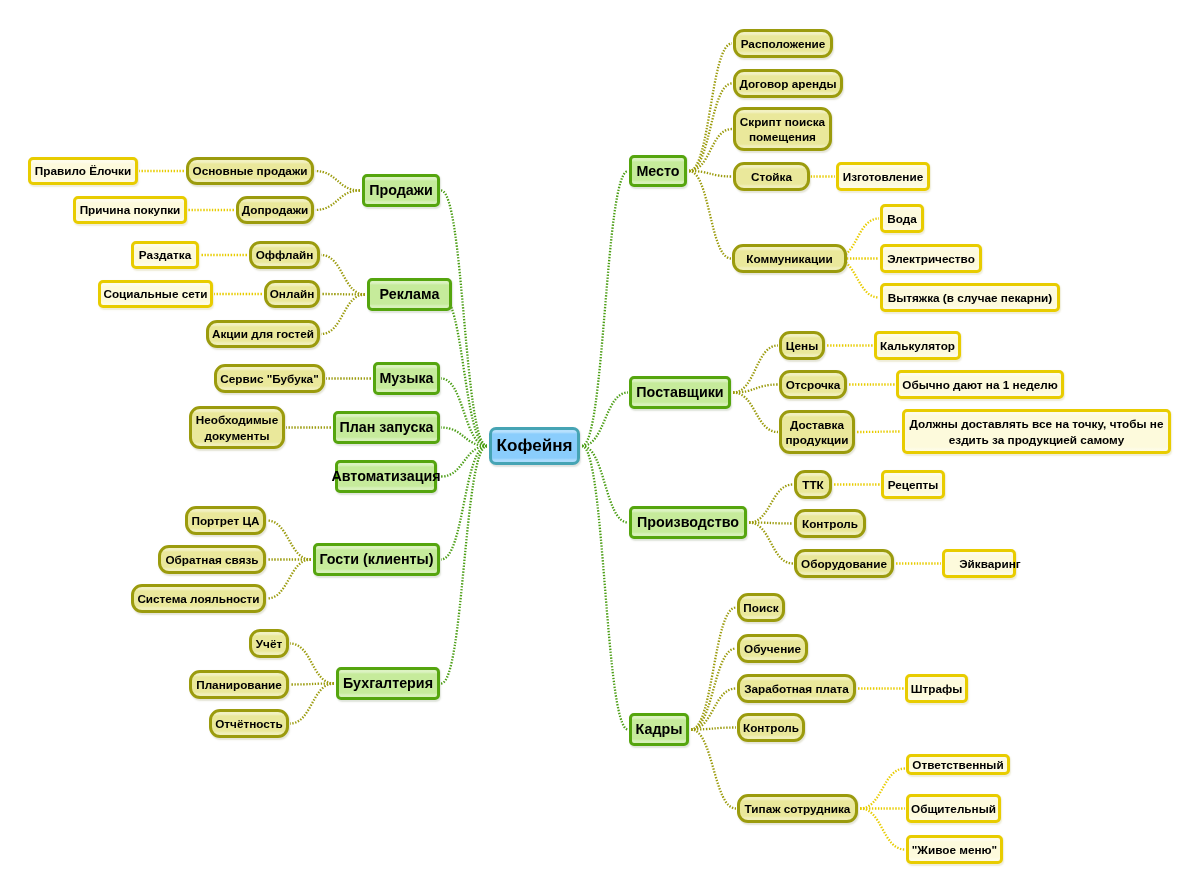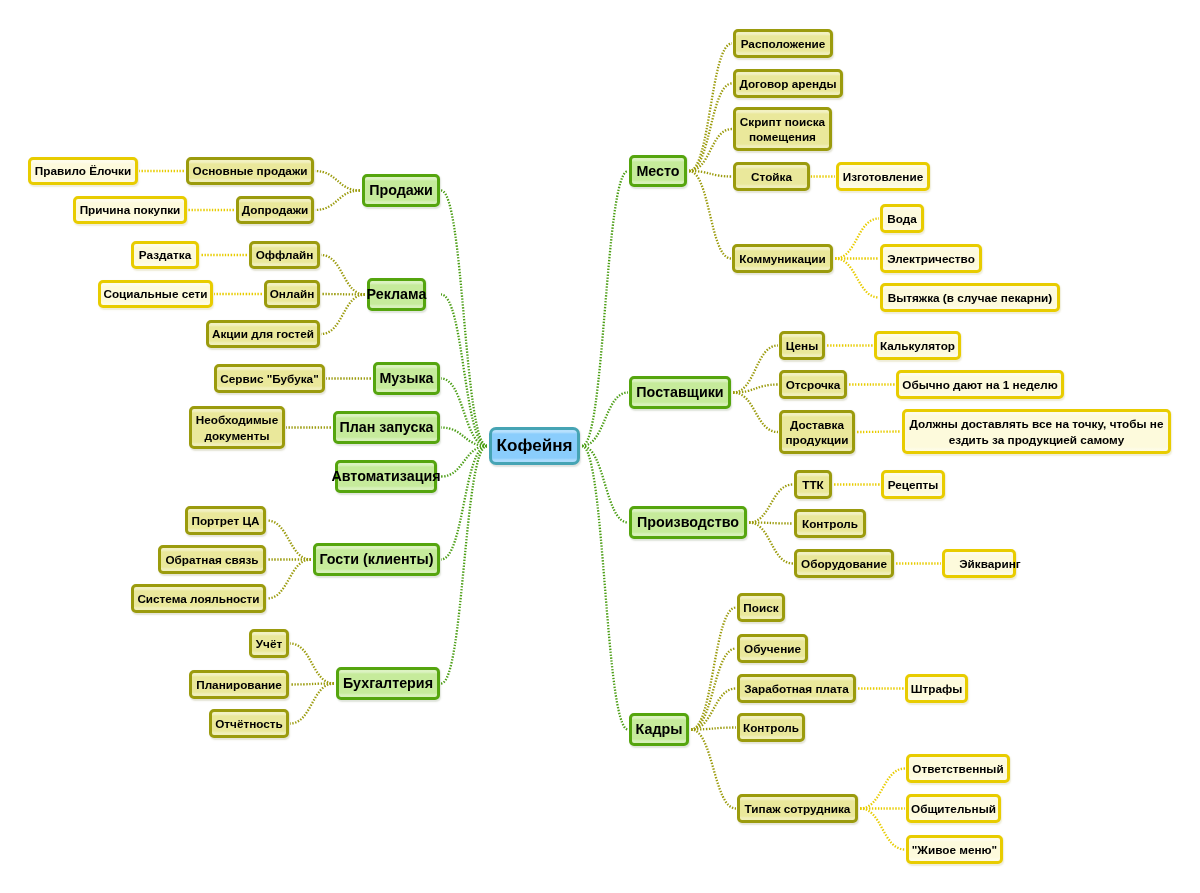--- a/index.html
+++ b/index.html
@@ -8,21 +8,21 @@
        font-family:"Liberation Sans",sans-serif;}
   #canvas{position:relative;width:1200px;height:893px;background:#fff;}
   #edges{position:absolute;left:0;top:0;width:1200px;height:893px;pointer-events:none;}
   .node{position:absolute;box-sizing:border-box;display:flex;align-items:center;justify-content:center;
         text-align:center;font-weight:bold;color:#000;border-style:solid;white-space:pre;line-height:1.32;
         letter-spacing:0px;}
   .n0{border-width:3px;border-radius:7px;font-size:17.1px;
       box-shadow:1px 1.5px 1.5px rgba(110,120,110,.22);}
   .n1{border-width:3px;border-radius:5px;font-size:14.3px;
       box-shadow:1px 1.5px 1.5px rgba(110,130,90,.22);}
-  .n2{border-width:3px;border-radius:5px;font-size:11.75px;
+  .n2{border-width:3px;border-radius:11px;font-size:11.75px;
       box-shadow:1px 1.5px 1.5px rgba(130,130,70,.22);}
   .n3{border-width:3px;border-radius:5px;font-size:11.75px;
       box-shadow:1px 1.5px 1.5px rgba(170,160,60,.20);}
 </style>
 </head>
 <body>
 
 <div id="canvas">
   <svg id="edges" viewBox="0 0 1200 893" width="1200" height="893">
       <path fill="none" stroke="#4C9E16" stroke-width="2.3" stroke-linecap="butt" stroke-dasharray="1.4 1.55" d="M487,446 C464,446 464,190.5 441,190.5"></path>
@@ -83,21 +83,21 @@
       <path fill="none" stroke="#E8CC00" stroke-width="2.3" stroke-linecap="butt" stroke-dasharray="1.4 1.55" d="M860,808.5 C882.5,808.5 882.5,808.5 905,808.5"></path>
       <path fill="none" stroke="#E8CC00" stroke-width="2.3" stroke-linecap="butt" stroke-dasharray="1.4 1.55" d="M860,808.5 C882.5,808.5 882.5,849.5 905,849.5"></path>
     </svg>
   <div id="nodes">
     <div class="node n0" style="left: 489px; top: 427px; width: 91px; height: 38px; background: linear-gradient(rgba(255, 255, 255, 0.38) 0px, rgba(255, 255, 255, 0.38) 2px, rgba(255, 255, 255, 0) 4px, rgba(255, 255, 255, 0) calc(100% - 4px), rgba(255, 255, 255, 0.3) calc(100% - 2px), rgba(255, 255, 255, 0.3) 100%), rgb(138, 205, 252); border-color: rgb(70, 164, 180);">Кофейня</div>
     <div class="node n1" style="left: 362px; top: 174px; width: 78px; height: 33px; background: linear-gradient(rgba(255, 255, 255, 0.38) 0px, rgba(255, 255, 255, 0.38) 2px, rgba(255, 255, 255, 0) 4px, rgba(255, 255, 255, 0) calc(100% - 4px), rgba(255, 255, 255, 0.3) calc(100% - 2px), rgba(255, 255, 255, 0.3) 100%), rgb(198, 235, 155); border-color: rgb(85, 165, 14);">Продажи</div>
     <div class="node n2" style="left: 186px; top: 157px; width: 128px; height: 28px; background: linear-gradient(rgba(255, 255, 255, 0.38) 0px, rgba(255, 255, 255, 0.38) 2px, rgba(255, 255, 255, 0) 4px, rgba(255, 255, 255, 0) calc(100% - 4px), rgba(255, 255, 255, 0.3) calc(100% - 2px), rgba(255, 255, 255, 0.3) 100%), rgb(234, 232, 155); border-color: rgb(155, 155, 13);">Основные продажи</div>
     <div class="node n3" style="left: 28px; top: 157px; width: 110px; height: 28px; background: linear-gradient(rgba(255, 255, 255, 0.38) 0px, rgba(255, 255, 255, 0.38) 2px, rgba(255, 255, 255, 0) 4px, rgba(255, 255, 255, 0) calc(100% - 4px), rgba(255, 255, 255, 0.3) calc(100% - 2px), rgba(255, 255, 255, 0.3) 100%), rgb(253, 250, 220); border-color: rgb(232, 204, 0);">Правило Ёлочки</div>
     <div class="node n2" style="left: 236px; top: 196px; width: 78px; height: 28px; background: linear-gradient(rgba(255, 255, 255, 0.38) 0px, rgba(255, 255, 255, 0.38) 2px, rgba(255, 255, 255, 0) 4px, rgba(255, 255, 255, 0) calc(100% - 4px), rgba(255, 255, 255, 0.3) calc(100% - 2px), rgba(255, 255, 255, 0.3) 100%), rgb(234, 232, 155); border-color: rgb(155, 155, 13);">Допродажи</div>
     <div class="node n3" style="left: 73px; top: 196px; width: 114px; height: 28px; background: linear-gradient(rgba(255, 255, 255, 0.38) 0px, rgba(255, 255, 255, 0.38) 2px, rgba(255, 255, 255, 0) 4px, rgba(255, 255, 255, 0) calc(100% - 4px), rgba(255, 255, 255, 0.3) calc(100% - 2px), rgba(255, 255, 255, 0.3) 100%), rgb(253, 250, 220); border-color: rgb(232, 204, 0);">Причина покупки</div>
-    <div class="node n1" style="left: 367px; top: 278px; width: 59px; height: 33px; background: linear-gradient(rgba(255, 255, 255, 0.38) 0px, rgba(255, 255, 255, 0.38) 2px, rgba(255, 255, 255, 0) 4px, rgba(255, 255, 255, 0) calc(100% - 4px), rgba(255, 255, 255, 0.3) calc(100% - 2px), rgba(255, 255, 255, 0.3) 100%), rgb(198, 235, 155); border-color: rgb(85, 165, 14);">Реклама</div>
+    <div class="node n1" style="left: 367px; top: 278px; width: 85px; height: 33px; background: linear-gradient(rgba(255, 255, 255, 0.38) 0px, rgba(255, 255, 255, 0.38) 2px, rgba(255, 255, 255, 0) 4px, rgba(255, 255, 255, 0) calc(100% - 4px), rgba(255, 255, 255, 0.3) calc(100% - 2px), rgba(255, 255, 255, 0.3) 100%), rgb(198, 235, 155); border-color: rgb(85, 165, 14);">Реклама</div>
     <div class="node n2" style="left: 249px; top: 241px; width: 71px; height: 28px; background: linear-gradient(rgba(255, 255, 255, 0.38) 0px, rgba(255, 255, 255, 0.38) 2px, rgba(255, 255, 255, 0) 4px, rgba(255, 255, 255, 0) calc(100% - 4px), rgba(255, 255, 255, 0.3) calc(100% - 2px), rgba(255, 255, 255, 0.3) 100%), rgb(234, 232, 155); border-color: rgb(155, 155, 13);">Оффлайн</div>
     <div class="node n3" style="left: 131px; top: 241px; width: 68px; height: 28px; background: linear-gradient(rgba(255, 255, 255, 0.38) 0px, rgba(255, 255, 255, 0.38) 2px, rgba(255, 255, 255, 0) 4px, rgba(255, 255, 255, 0) calc(100% - 4px), rgba(255, 255, 255, 0.3) calc(100% - 2px), rgba(255, 255, 255, 0.3) 100%), rgb(253, 250, 220); border-color: rgb(232, 204, 0);">Раздатка</div>
     <div class="node n2" style="left: 264px; top: 280px; width: 56px; height: 28px; background: linear-gradient(rgba(255, 255, 255, 0.38) 0px, rgba(255, 255, 255, 0.38) 2px, rgba(255, 255, 255, 0) 4px, rgba(255, 255, 255, 0) calc(100% - 4px), rgba(255, 255, 255, 0.3) calc(100% - 2px), rgba(255, 255, 255, 0.3) 100%), rgb(234, 232, 155); border-color: rgb(155, 155, 13);">Онлайн</div>
     <div class="node n3" style="left: 98px; top: 280px; width: 115px; height: 28px; background: linear-gradient(rgba(255, 255, 255, 0.38) 0px, rgba(255, 255, 255, 0.38) 2px, rgba(255, 255, 255, 0) 4px, rgba(255, 255, 255, 0) calc(100% - 4px), rgba(255, 255, 255, 0.3) calc(100% - 2px), rgba(255, 255, 255, 0.3) 100%), rgb(253, 250, 220); border-color: rgb(232, 204, 0);">Социальные сети</div>
     <div class="node n2" style="left: 206px; top: 320px; width: 114px; height: 28px; background: linear-gradient(rgba(255, 255, 255, 0.38) 0px, rgba(255, 255, 255, 0.38) 2px, rgba(255, 255, 255, 0) 4px, rgba(255, 255, 255, 0) calc(100% - 4px), rgba(255, 255, 255, 0.3) calc(100% - 2px), rgba(255, 255, 255, 0.3) 100%), rgb(234, 232, 155); border-color: rgb(155, 155, 13);">Акции для гостей</div>
     <div class="node n1" style="left: 373px; top: 362px; width: 67px; height: 33px; background: linear-gradient(rgba(255, 255, 255, 0.38) 0px, rgba(255, 255, 255, 0.38) 2px, rgba(255, 255, 255, 0) 4px, rgba(255, 255, 255, 0) calc(100% - 4px), rgba(255, 255, 255, 0.3) calc(100% - 2px), rgba(255, 255, 255, 0.3) 100%), rgb(198, 235, 155); border-color: rgb(85, 165, 14);">Музыка</div>
     <div class="node n2" style="left: 214px; top: 364px; width: 111px; height: 29px; background: linear-gradient(rgba(255, 255, 255, 0.38) 0px, rgba(255, 255, 255, 0.38) 2px, rgba(255, 255, 255, 0) 4px, rgba(255, 255, 255, 0) calc(100% - 4px), rgba(255, 255, 255, 0.3) calc(100% - 2px), rgba(255, 255, 255, 0.3) 100%), rgb(234, 232, 155); border-color: rgb(155, 155, 13);">Сервис "Бубука"</div>
     <div class="node n1" style="left: 333px; top: 411px; width: 107px; height: 33px; background: linear-gradient(rgba(255, 255, 255, 0.38) 0px, rgba(255, 255, 255, 0.38) 2px, rgba(255, 255, 255, 0) 4px, rgba(255, 255, 255, 0) calc(100% - 4px), rgba(255, 255, 255, 0.3) calc(100% - 2px), rgba(255, 255, 255, 0.3) 100%), rgb(198, 235, 155); border-color: rgb(85, 165, 14);">План запуска</div>
     <div class="node n2" style="left: 189px; top: 406px; width: 96px; height: 43px; background: linear-gradient(rgba(255, 255, 255, 0.38) 0px, rgba(255, 255, 255, 0.38) 2px, rgba(255, 255, 255, 0) 4px, rgba(255, 255, 255, 0) calc(100% - 4px), rgba(255, 255, 255, 0.3) calc(100% - 2px), rgba(255, 255, 255, 0.3) 100%), rgb(234, 232, 155); border-color: rgb(155, 155, 13);">Необходимые
 документы</div>
@@ -110,21 +110,21 @@
     <div class="node n2" style="left: 249px; top: 629px; width: 40px; height: 29px; background: linear-gradient(rgba(255, 255, 255, 0.38) 0px, rgba(255, 255, 255, 0.38) 2px, rgba(255, 255, 255, 0) 4px, rgba(255, 255, 255, 0) calc(100% - 4px), rgba(255, 255, 255, 0.3) calc(100% - 2px), rgba(255, 255, 255, 0.3) 100%), rgb(234, 232, 155); border-color: rgb(155, 155, 13);">Учёт</div>
     <div class="node n2" style="left: 189px; top: 670px; width: 100px; height: 29px; background: linear-gradient(rgba(255, 255, 255, 0.38) 0px, rgba(255, 255, 255, 0.38) 2px, rgba(255, 255, 255, 0) 4px, rgba(255, 255, 255, 0) calc(100% - 4px), rgba(255, 255, 255, 0.3) calc(100% - 2px), rgba(255, 255, 255, 0.3) 100%), rgb(234, 232, 155); border-color: rgb(155, 155, 13);">Планирование</div>
     <div class="node n2" style="left: 209px; top: 709px; width: 80px; height: 29px; background: linear-gradient(rgba(255, 255, 255, 0.38) 0px, rgba(255, 255, 255, 0.38) 2px, rgba(255, 255, 255, 0) 4px, rgba(255, 255, 255, 0) calc(100% - 4px), rgba(255, 255, 255, 0.3) calc(100% - 2px), rgba(255, 255, 255, 0.3) 100%), rgb(234, 232, 155); border-color: rgb(155, 155, 13);">Отчётность</div>
     <div class="node n1" style="left: 629px; top: 155px; width: 58px; height: 32px; background: linear-gradient(rgba(255, 255, 255, 0.38) 0px, rgba(255, 255, 255, 0.38) 2px, rgba(255, 255, 255, 0) 4px, rgba(255, 255, 255, 0) calc(100% - 4px), rgba(255, 255, 255, 0.3) calc(100% - 2px), rgba(255, 255, 255, 0.3) 100%), rgb(198, 235, 155); border-color: rgb(85, 165, 14);">Место</div>
     <div class="node n2" style="left: 733px; top: 29px; width: 100px; height: 29px; background: linear-gradient(rgba(255, 255, 255, 0.38) 0px, rgba(255, 255, 255, 0.38) 2px, rgba(255, 255, 255, 0) 4px, rgba(255, 255, 255, 0) calc(100% - 4px), rgba(255, 255, 255, 0.3) calc(100% - 2px), rgba(255, 255, 255, 0.3) 100%), rgb(234, 232, 155); border-color: rgb(155, 155, 13);">Расположение</div>
     <div class="node n2" style="left: 733px; top: 69px; width: 110px; height: 29px; background: linear-gradient(rgba(255, 255, 255, 0.38) 0px, rgba(255, 255, 255, 0.38) 2px, rgba(255, 255, 255, 0) 4px, rgba(255, 255, 255, 0) calc(100% - 4px), rgba(255, 255, 255, 0.3) calc(100% - 2px), rgba(255, 255, 255, 0.3) 100%), rgb(234, 232, 155); border-color: rgb(155, 155, 13);">Договор аренды</div>
     <div class="node n2" style="left: 733px; top: 107px; width: 99px; height: 44px; background: linear-gradient(rgba(255, 255, 255, 0.38) 0px, rgba(255, 255, 255, 0.38) 2px, rgba(255, 255, 255, 0) 4px, rgba(255, 255, 255, 0) calc(100% - 4px), rgba(255, 255, 255, 0.3) calc(100% - 2px), rgba(255, 255, 255, 0.3) 100%), rgb(234, 232, 155); border-color: rgb(155, 155, 13);">Скрипт поиска
 помещения</div>
     <div class="node n2" style="left: 733px; top: 162px; width: 77px; height: 29px; background: linear-gradient(rgba(255, 255, 255, 0.38) 0px, rgba(255, 255, 255, 0.38) 2px, rgba(255, 255, 255, 0) 4px, rgba(255, 255, 255, 0) calc(100% - 4px), rgba(255, 255, 255, 0.3) calc(100% - 2px), rgba(255, 255, 255, 0.3) 100%), rgb(234, 232, 155); border-color: rgb(155, 155, 13);">Стойка</div>
     <div class="node n3" style="left: 836px; top: 162px; width: 94px; height: 29px; background: linear-gradient(rgba(255, 255, 255, 0.38) 0px, rgba(255, 255, 255, 0.38) 2px, rgba(255, 255, 255, 0) 4px, rgba(255, 255, 255, 0) calc(100% - 4px), rgba(255, 255, 255, 0.3) calc(100% - 2px), rgba(255, 255, 255, 0.3) 100%), rgb(253, 250, 220); border-color: rgb(232, 204, 0);">Изготовление</div>
-    <div class="node n2" style="left: 732px; top: 244px; width: 101px; height: 29px; background: linear-gradient(rgba(255, 255, 255, 0.38) 0px, rgba(255, 255, 255, 0.38) 2px, rgba(255, 255, 255, 0) 4px, rgba(255, 255, 255, 0) calc(100% - 4px), rgba(255, 255, 255, 0.3) calc(100% - 2px), rgba(255, 255, 255, 0.3) 100%), rgb(234, 232, 155); border-color: rgb(155, 155, 13);">Коммуникации</div>
+    <div class="node n2" style="left: 732px; top: 244px; width: 115px; height: 29px; background: linear-gradient(rgba(255, 255, 255, 0.38) 0px, rgba(255, 255, 255, 0.38) 2px, rgba(255, 255, 255, 0) 4px, rgba(255, 255, 255, 0) calc(100% - 4px), rgba(255, 255, 255, 0.3) calc(100% - 2px), rgba(255, 255, 255, 0.3) 100%), rgb(234, 232, 155); border-color: rgb(155, 155, 13);">Коммуникации</div>
     <div class="node n3" style="left: 880px; top: 204px; width: 44px; height: 29px; background: linear-gradient(rgba(255, 255, 255, 0.38) 0px, rgba(255, 255, 255, 0.38) 2px, rgba(255, 255, 255, 0) 4px, rgba(255, 255, 255, 0) calc(100% - 4px), rgba(255, 255, 255, 0.3) calc(100% - 2px), rgba(255, 255, 255, 0.3) 100%), rgb(253, 250, 220); border-color: rgb(232, 204, 0);">Вода</div>
     <div class="node n3" style="left: 880px; top: 244px; width: 102px; height: 29px; background: linear-gradient(rgba(255, 255, 255, 0.38) 0px, rgba(255, 255, 255, 0.38) 2px, rgba(255, 255, 255, 0) 4px, rgba(255, 255, 255, 0) calc(100% - 4px), rgba(255, 255, 255, 0.3) calc(100% - 2px), rgba(255, 255, 255, 0.3) 100%), rgb(253, 250, 220); border-color: rgb(232, 204, 0);">Электричество</div>
     <div class="node n3" style="left: 880px; top: 283px; width: 180px; height: 29px; background: linear-gradient(rgba(255, 255, 255, 0.38) 0px, rgba(255, 255, 255, 0.38) 2px, rgba(255, 255, 255, 0) 4px, rgba(255, 255, 255, 0) calc(100% - 4px), rgba(255, 255, 255, 0.3) calc(100% - 2px), rgba(255, 255, 255, 0.3) 100%), rgb(253, 250, 220); border-color: rgb(232, 204, 0);">Вытяжка (в случае пекарни)</div>
     <div class="node n1" style="left: 629px; top: 376px; width: 102px; height: 33px; background: linear-gradient(rgba(255, 255, 255, 0.38) 0px, rgba(255, 255, 255, 0.38) 2px, rgba(255, 255, 255, 0) 4px, rgba(255, 255, 255, 0) calc(100% - 4px), rgba(255, 255, 255, 0.3) calc(100% - 2px), rgba(255, 255, 255, 0.3) 100%), rgb(198, 235, 155); border-color: rgb(85, 165, 14);">Поставщики</div>
     <div class="node n2" style="left: 779px; top: 331px; width: 46px; height: 29px; background: linear-gradient(rgba(255, 255, 255, 0.38) 0px, rgba(255, 255, 255, 0.38) 2px, rgba(255, 255, 255, 0) 4px, rgba(255, 255, 255, 0) calc(100% - 4px), rgba(255, 255, 255, 0.3) calc(100% - 2px), rgba(255, 255, 255, 0.3) 100%), rgb(234, 232, 155); border-color: rgb(155, 155, 13);">Цены</div>
     <div class="node n3" style="left: 874px; top: 331px; width: 87px; height: 29px; background: linear-gradient(rgba(255, 255, 255, 0.38) 0px, rgba(255, 255, 255, 0.38) 2px, rgba(255, 255, 255, 0) 4px, rgba(255, 255, 255, 0) calc(100% - 4px), rgba(255, 255, 255, 0.3) calc(100% - 2px), rgba(255, 255, 255, 0.3) 100%), rgb(253, 250, 220); border-color: rgb(232, 204, 0);">Калькулятор</div>
     <div class="node n2" style="left: 779px; top: 370px; width: 68px; height: 29px; background: linear-gradient(rgba(255, 255, 255, 0.38) 0px, rgba(255, 255, 255, 0.38) 2px, rgba(255, 255, 255, 0) 4px, rgba(255, 255, 255, 0) calc(100% - 4px), rgba(255, 255, 255, 0.3) calc(100% - 2px), rgba(255, 255, 255, 0.3) 100%), rgb(234, 232, 155); border-color: rgb(155, 155, 13);">Отсрочка</div>
     <div class="node n3" style="left: 896px; top: 370px; width: 168px; height: 29px; background: linear-gradient(rgba(255, 255, 255, 0.38) 0px, rgba(255, 255, 255, 0.38) 2px, rgba(255, 255, 255, 0) 4px, rgba(255, 255, 255, 0) calc(100% - 4px), rgba(255, 255, 255, 0.3) calc(100% - 2px), rgba(255, 255, 255, 0.3) 100%), rgb(253, 250, 220); border-color: rgb(232, 204, 0);">Обычно дают на 1 неделю</div>
     <div class="node n2" style="left: 779px; top: 410px; width: 76px; height: 44px; background: linear-gradient(rgba(255, 255, 255, 0.38) 0px, rgba(255, 255, 255, 0.38) 2px, rgba(255, 255, 255, 0) 4px, rgba(255, 255, 255, 0) calc(100% - 4px), rgba(255, 255, 255, 0.3) calc(100% - 2px), rgba(255, 255, 255, 0.3) 100%), rgb(234, 232, 155); border-color: rgb(155, 155, 13);">Доставка
 продукции</div>
@@ -136,17 +136,17 @@
     <div class="node n2" style="left: 794px; top: 509px; width: 72px; height: 29px; background: linear-gradient(rgba(255, 255, 255, 0.38) 0px, rgba(255, 255, 255, 0.38) 2px, rgba(255, 255, 255, 0) 4px, rgba(255, 255, 255, 0) calc(100% - 4px), rgba(255, 255, 255, 0.3) calc(100% - 2px), rgba(255, 255, 255, 0.3) 100%), rgb(234, 232, 155); border-color: rgb(155, 155, 13);">Контроль</div>
     <div class="node n2" style="left: 794px; top: 549px; width: 100px; height: 29px; background: linear-gradient(rgba(255, 255, 255, 0.38) 0px, rgba(255, 255, 255, 0.38) 2px, rgba(255, 255, 255, 0) 4px, rgba(255, 255, 255, 0) calc(100% - 4px), rgba(255, 255, 255, 0.3) calc(100% - 2px), rgba(255, 255, 255, 0.3) 100%), rgb(234, 232, 155); border-color: rgb(155, 155, 13);">Оборудование</div>
     <div class="node n3" style="left: 942px; top: 549px; width: 74px; height: 29px; background: linear-gradient(rgba(255, 255, 255, 0.38) 0px, rgba(255, 255, 255, 0.38) 2px, rgba(255, 255, 255, 0) 4px, rgba(255, 255, 255, 0) calc(100% - 4px), rgba(255, 255, 255, 0.3) calc(100% - 2px), rgba(255, 255, 255, 0.3) 100%), rgb(253, 250, 220); border-color: rgb(232, 204, 0); padding-left: 22px;">Эйкваринг</div>
     <div class="node n1" style="left: 629px; top: 713px; width: 60px; height: 33px; background: linear-gradient(rgba(255, 255, 255, 0.38) 0px, rgba(255, 255, 255, 0.38) 2px, rgba(255, 255, 255, 0) 4px, rgba(255, 255, 255, 0) calc(100% - 4px), rgba(255, 255, 255, 0.3) calc(100% - 2px), rgba(255, 255, 255, 0.3) 100%), rgb(198, 235, 155); border-color: rgb(85, 165, 14);">Кадры</div>
     <div class="node n2" style="left: 737px; top: 593px; width: 48px; height: 29px; background: linear-gradient(rgba(255, 255, 255, 0.38) 0px, rgba(255, 255, 255, 0.38) 2px, rgba(255, 255, 255, 0) 4px, rgba(255, 255, 255, 0) calc(100% - 4px), rgba(255, 255, 255, 0.3) calc(100% - 2px), rgba(255, 255, 255, 0.3) 100%), rgb(234, 232, 155); border-color: rgb(155, 155, 13);">Поиск</div>
     <div class="node n2" style="left: 737px; top: 634px; width: 71px; height: 29px; background: linear-gradient(rgba(255, 255, 255, 0.38) 0px, rgba(255, 255, 255, 0.38) 2px, rgba(255, 255, 255, 0) 4px, rgba(255, 255, 255, 0) calc(100% - 4px), rgba(255, 255, 255, 0.3) calc(100% - 2px), rgba(255, 255, 255, 0.3) 100%), rgb(234, 232, 155); border-color: rgb(155, 155, 13);">Обучение</div>
     <div class="node n2" style="left: 737px; top: 674px; width: 119px; height: 29px; background: linear-gradient(rgba(255, 255, 255, 0.38) 0px, rgba(255, 255, 255, 0.38) 2px, rgba(255, 255, 255, 0) 4px, rgba(255, 255, 255, 0) calc(100% - 4px), rgba(255, 255, 255, 0.3) calc(100% - 2px), rgba(255, 255, 255, 0.3) 100%), rgb(234, 232, 155); border-color: rgb(155, 155, 13);">Заработная плата</div>
     <div class="node n3" style="left: 905px; top: 674px; width: 63px; height: 29px; background: linear-gradient(rgba(255, 255, 255, 0.38) 0px, rgba(255, 255, 255, 0.38) 2px, rgba(255, 255, 255, 0) 4px, rgba(255, 255, 255, 0) calc(100% - 4px), rgba(255, 255, 255, 0.3) calc(100% - 2px), rgba(255, 255, 255, 0.3) 100%), rgb(253, 250, 220); border-color: rgb(232, 204, 0);">Штрафы</div>
     <div class="node n2" style="left: 737px; top: 713px; width: 68px; height: 29px; background: linear-gradient(rgba(255, 255, 255, 0.38) 0px, rgba(255, 255, 255, 0.38) 2px, rgba(255, 255, 255, 0) 4px, rgba(255, 255, 255, 0) calc(100% - 4px), rgba(255, 255, 255, 0.3) calc(100% - 2px), rgba(255, 255, 255, 0.3) 100%), rgb(234, 232, 155); border-color: rgb(155, 155, 13);">Контроль</div>
     <div class="node n2" style="left: 737px; top: 794px; width: 121px; height: 29px; background: linear-gradient(rgba(255, 255, 255, 0.38) 0px, rgba(255, 255, 255, 0.38) 2px, rgba(255, 255, 255, 0) 4px, rgba(255, 255, 255, 0) calc(100% - 4px), rgba(255, 255, 255, 0.3) calc(100% - 2px), rgba(255, 255, 255, 0.3) 100%), rgb(234, 232, 155); border-color: rgb(155, 155, 13);">Типаж сотрудника</div>
-    <div class="node n3" style="left: 906px; top: 754px; width: 104px; height: 29px; background: linear-gradient(rgba(255, 255, 255, 0.38) 0px, rgba(255, 255, 255, 0.38) 2px, rgba(255, 255, 255, 0) 4px, rgba(255, 255, 255, 0) calc(100% - 4px), rgba(255, 255, 255, 0.3) calc(100% - 2px), rgba(255, 255, 255, 0.3) 100%), rgb(253, 250, 220); border-color: rgb(232, 204, 0);">Ответственный</div>
+    <div class="node n3" style="left: 906px; top: 754px; width: 104px; height: 21px; background: linear-gradient(rgba(255, 255, 255, 0.38) 0px, rgba(255, 255, 255, 0.38) 2px, rgba(255, 255, 255, 0) 4px, rgba(255, 255, 255, 0) calc(100% - 4px), rgba(255, 255, 255, 0.3) calc(100% - 2px), rgba(255, 255, 255, 0.3) 100%), rgb(253, 250, 220); border-color: rgb(232, 204, 0);">Ответственный</div>
     <div class="node n3" style="left: 906px; top: 794px; width: 95px; height: 29px; background: linear-gradient(rgba(255, 255, 255, 0.38) 0px, rgba(255, 255, 255, 0.38) 2px, rgba(255, 255, 255, 0) 4px, rgba(255, 255, 255, 0) calc(100% - 4px), rgba(255, 255, 255, 0.3) calc(100% - 2px), rgba(255, 255, 255, 0.3) 100%), rgb(253, 250, 220); border-color: rgb(232, 204, 0);">Общительный</div>
     <div class="node n3" style="left: 906px; top: 835px; width: 97px; height: 29px; background: linear-gradient(rgba(255, 255, 255, 0.38) 0px, rgba(255, 255, 255, 0.38) 2px, rgba(255, 255, 255, 0) 4px, rgba(255, 255, 255, 0) calc(100% - 4px), rgba(255, 255, 255, 0.3) calc(100% - 2px), rgba(255, 255, 255, 0.3) 100%), rgb(253, 250, 220); border-color: rgb(232, 204, 0);">"Живое меню"</div>
   </div>
 </div>
 
 </body></html>

